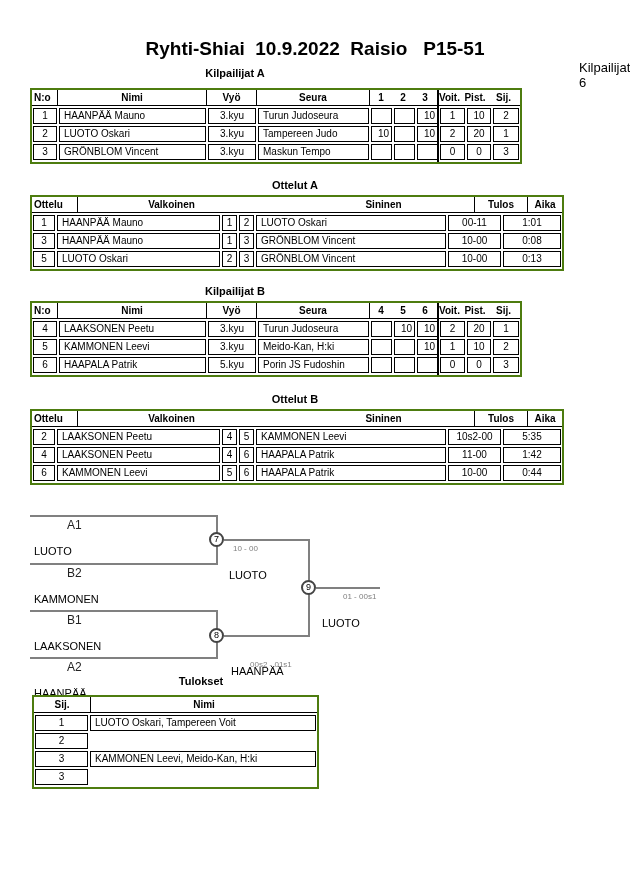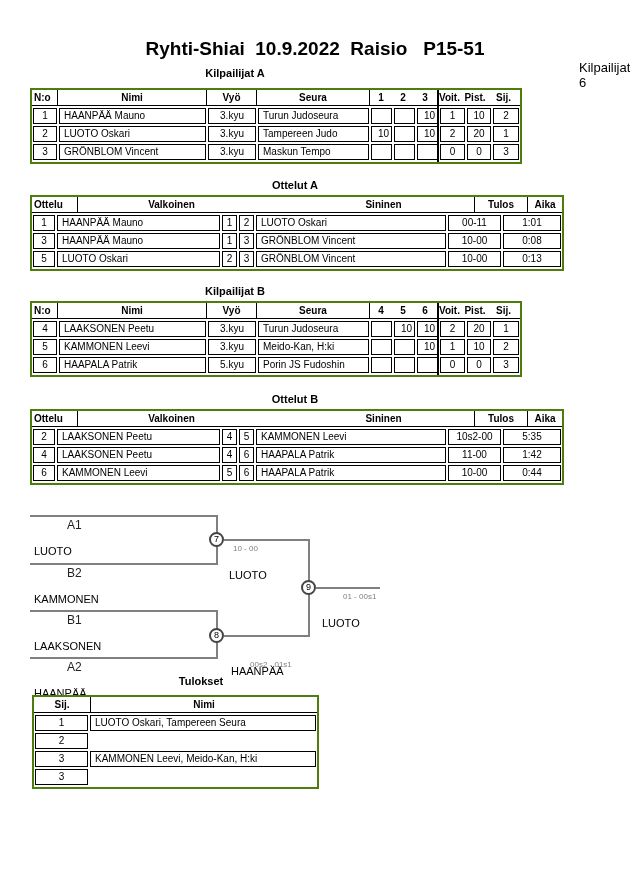--- a/index.html
+++ b/index.html
@@ -288,21 +288,21 @@
 </div>
 
 <div class="abs sec-head" style="top:675px; left:173px;margin-left:28px;">Tulokset</div>
 <div class="jt" style="top:695px; left:32px; width:283px;">
   <div class="hdr">
     <div class="hc sep rh-pl">Sij.</div>
     <div class="hc rh-name">Nimi</div>
   </div>
   <div class="row">
     <div class="c rw-pl">1</div>
-    <div class="c left rw-name">LUOTO Oskari, Tampereen Seura</div>
+    <div class="c left rw-name">LUOTO Oskari, Tampereen Voit</div>
   </div>
   <div class="row">
     <div class="c rw-pl">2</div>
   </div>
   <div class="row">
     <div class="c rw-pl">3</div>
     <div class="c left rw-name">KAMMONEN Leevi, Meido-Kan, H:ki</div>
   </div>
   <div class="row">
     <div class="c rw-pl">3</div>

